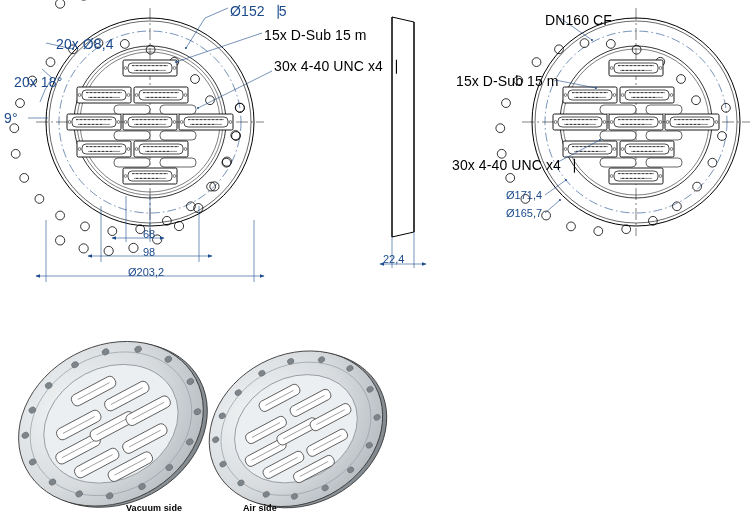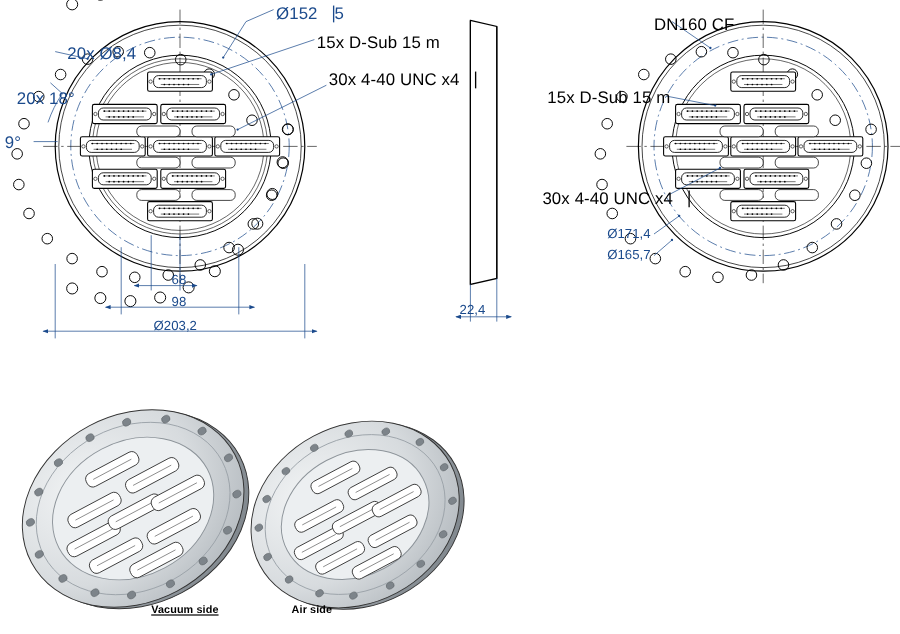--- a/index.html
+++ b/index.html
@@ -871,16 +871,16 @@
 <div class="dimtext" style="left:128px;top:266px;">Ø203,2</div>
 
 <div class="dimtext" style="left:367px;top:253px;margin-left:16px;">22,4</div>
 
 <div class="lbl black" style="left:505px;top:12px;padding-left:40px;">DN160 CF</div>
 <div class="lbl black" style="left:456px;top:73px;">15x D-Sub 15 m</div>
 <div class="lbl black" style="left:452px;top:157px;">30x 4-40 UNC x4⎹</div>
 <div class="dimtext" style="left:506px;top:189px;">Ø171,4</div>
 <div class="dimtext" style="left:506px;top:207px;">Ø165,7</div>
 
-<div class="lbl bold" style="left:126px;top:503px;text-decoration:underline;">Vacuum side</div>
+<div class="lbl bold" style="left:126px;top:503px;">Vacuum side</div>
 <div class="lbl bold" style="left:243px;top:503px;">Air side</div>
 
 </div>
 
 </body></html>

